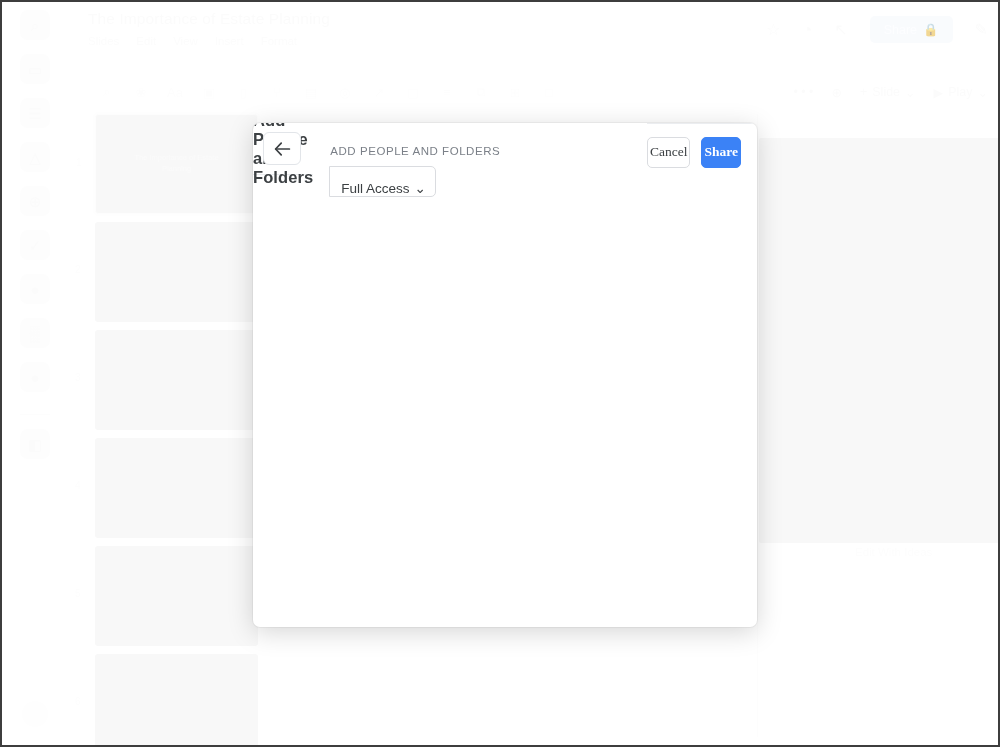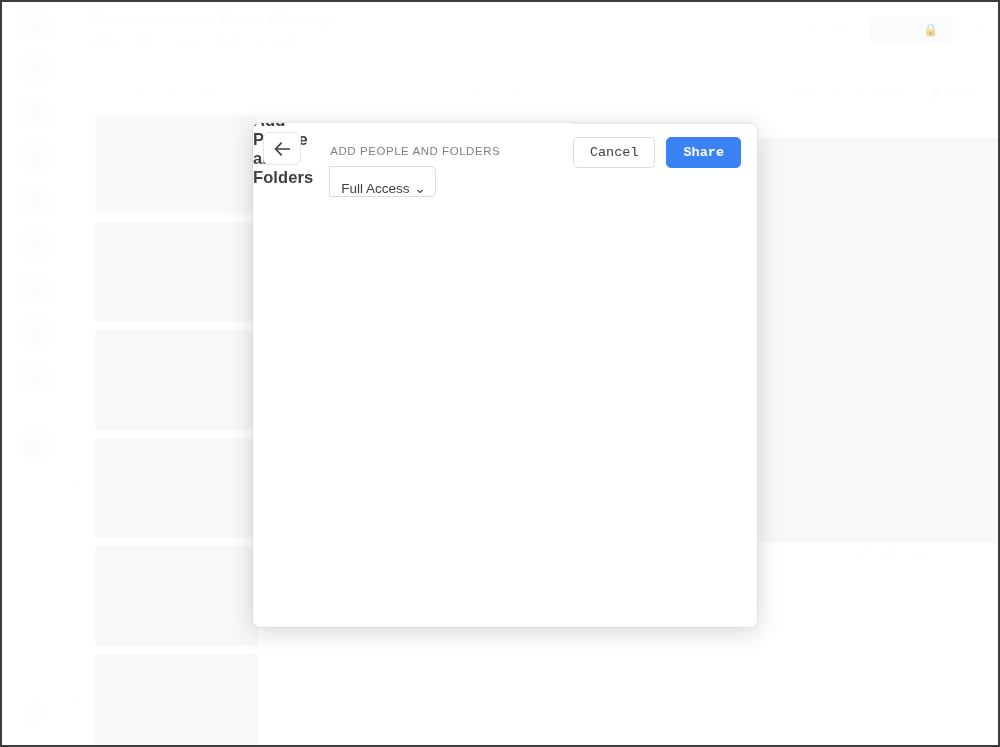--- a/index.html
+++ b/index.html
@@ -347,24 +347,24 @@
     flex: 0 0 auto;
     height: 57px;
     border-top: 1px solid #ebedf0;
     display: flex;
     align-items: center;
     justify-content: flex-end;
     gap: 11px;
     padding-right: 16px;
   }
   .btn {
-    font-family: Liberation Mono, monospace;
+    font-family: Liberation Serif, serif;
     font-size: 13.5px;
     height: 31px;
-    padding: 0 16px;
+    padding: 0 2px;
     border-radius: 5px;
     cursor: pointer;
     border: 1px solid transparent;
     display: flex;
     align-items: center;
   }
   .btn-cancel {
     background: #ffffff;
     border-color: #dadce0;
     color: #3c4043;

